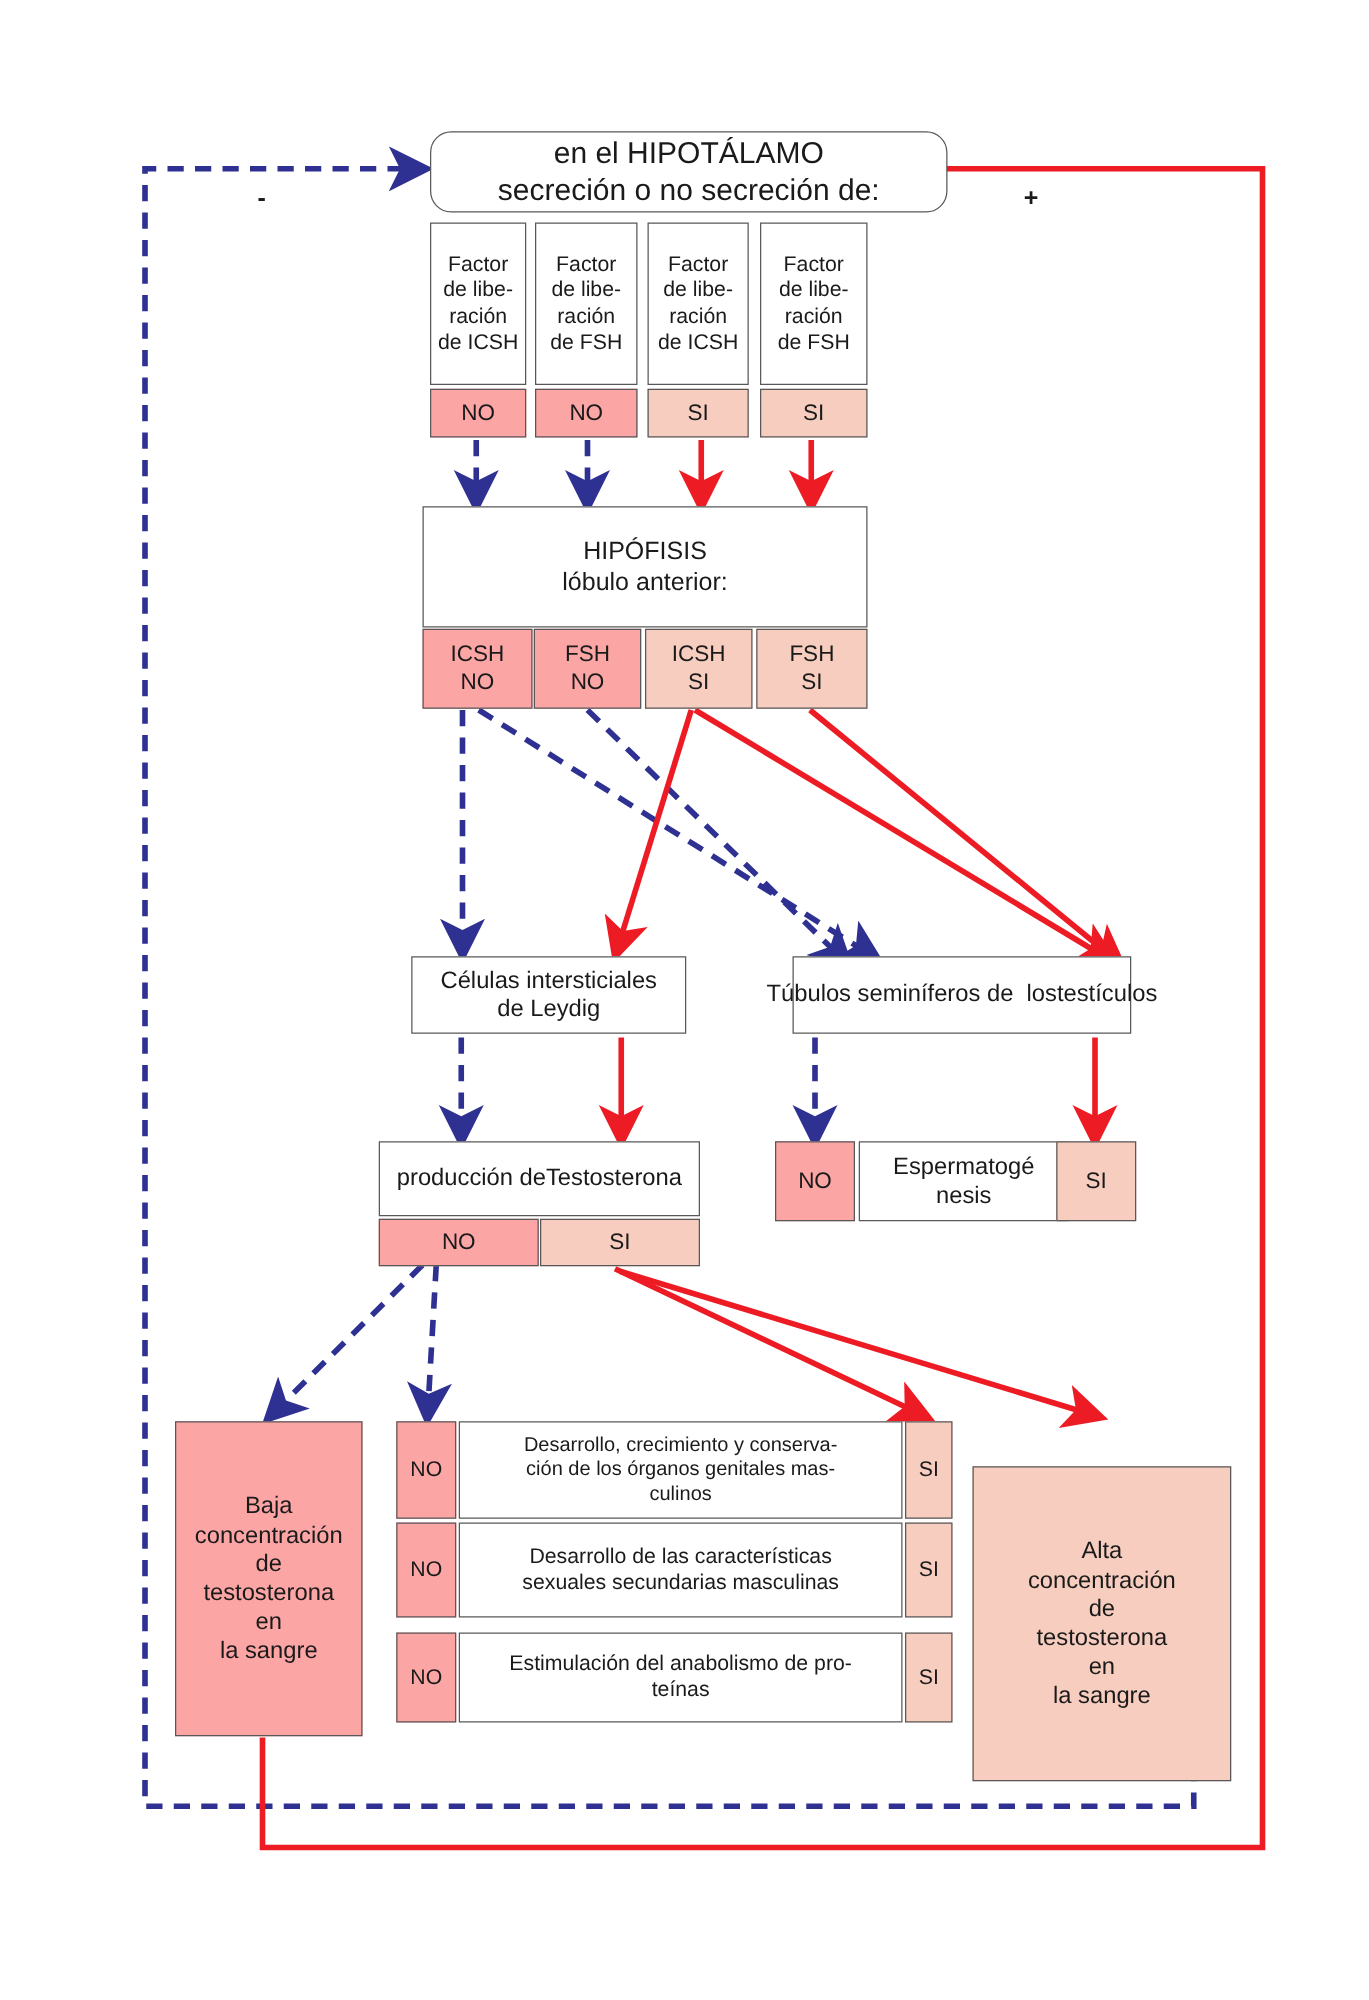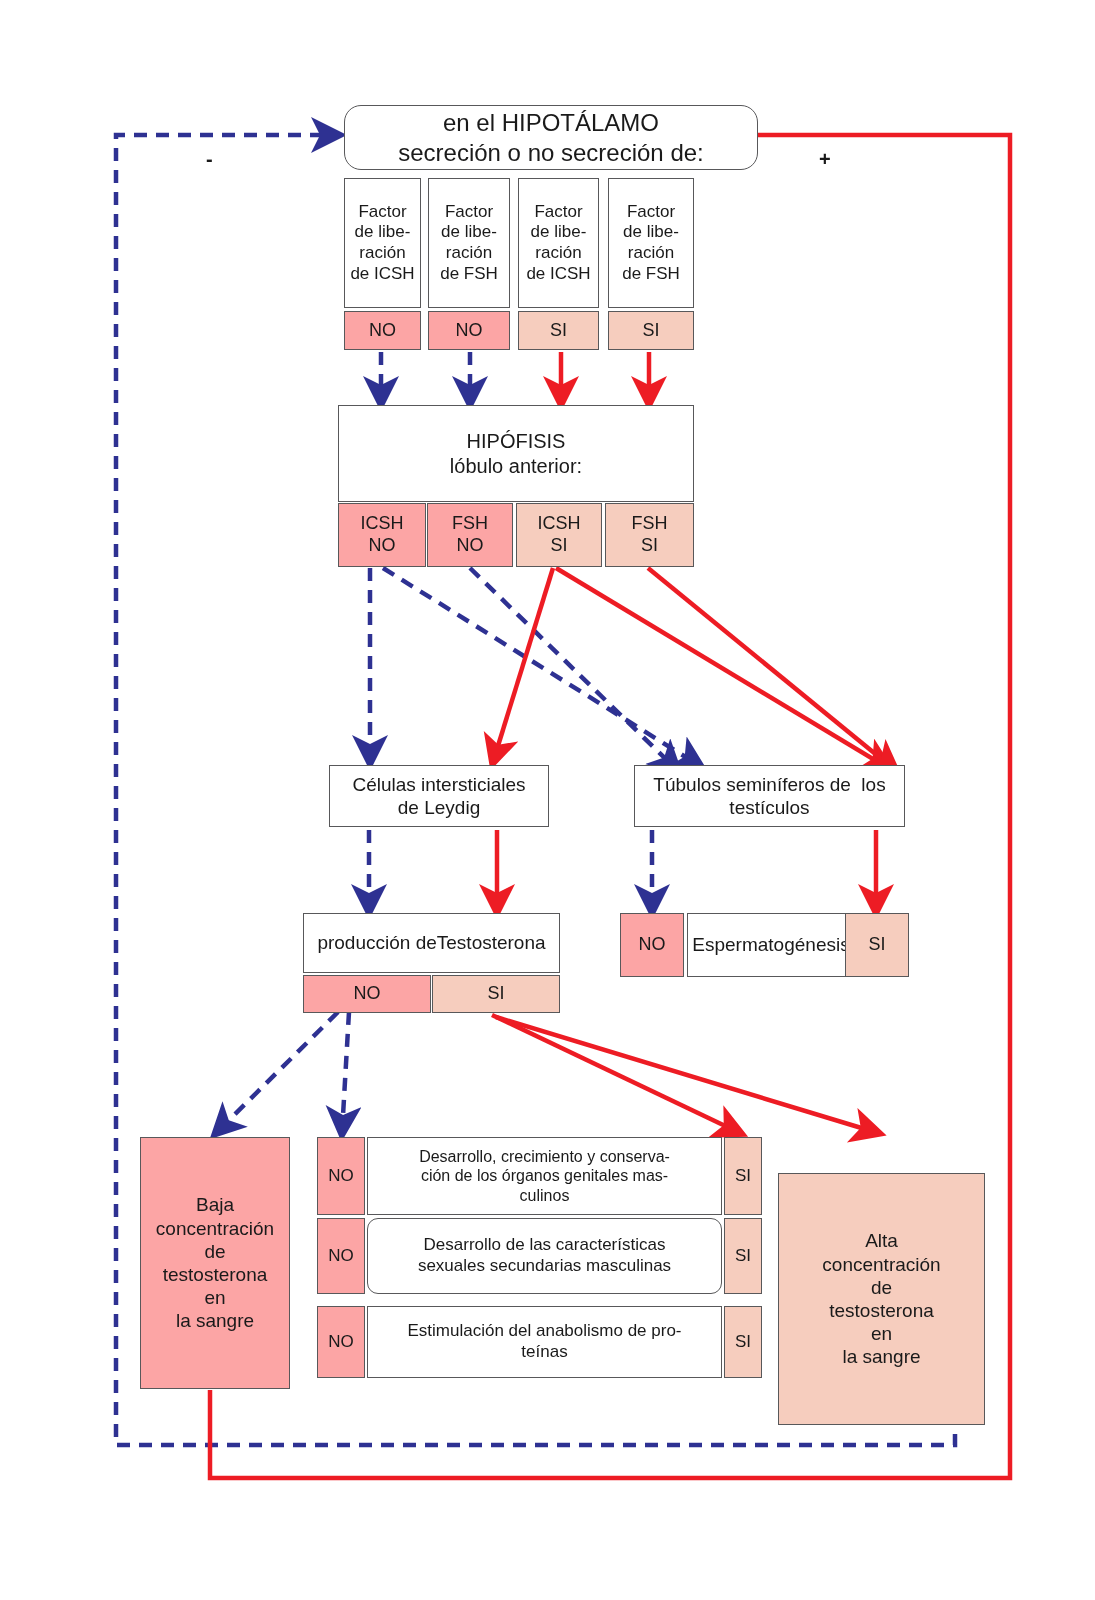--- a/index.html
+++ b/index.html
@@ -136,40 +136,40 @@
   </div>
   <div class="bx pink" style="left:605px;top:503px;width:89px;height:64px;font-size:18px;">
     <span style="white-space:pre-line;">FSH
 SI</span>
   </div>
 
   <div class="bx" style="left:329px;top:765px;width:220px;height:62px;font-size:19px;flex-direction:column;">
     <span>Células intersticiales</span>
     <span>de Leydig</span>
   </div>
-  <div class="bx" style="left:634px;top:765px;width:271px;height:62px;font-size:19px;flex-direction:column;">
+  <div class="bx" style="left:634px;top:765px;width:271px;height:62px;font-size:19px;flex-direction:row;">
     <span style="white-space:pre;">Túbulos seminíferos de  los</span>
     <span>testículos</span>
   </div>
 
   <div class="bx" style="left:303px;top:913px;width:257px;height:60px;font-size:19px;flex-direction:row;">
     <span>producción de</span>
     <span>Testosterona</span>
   </div>
   <div class="bx purple" style="left:303px;top:975px;width:128px;height:38px;font-size:18px;">
     <span>NO</span>
   </div>
   <div class="bx pink" style="left:432px;top:975px;width:128px;height:38px;font-size:18px;">
     <span>SI</span>
   </div>
 
   <div class="bx purple" style="left:620px;top:913px;width:64px;height:64px;font-size:18px;">
     <span>NO</span>
   </div>
-  <div class="bx" style="left:687px;top:913px;width:168px;height:64px;font-size:19px;flex-direction:row;">
+  <div class="bx" style="left:687px;top:913px;width:168px;height:64px;font-size:19px;flex-direction:column;">
     <span>Espermatogé</span>
     <span>nesis</span>
   </div>
   <div class="bx pink" style="left:845px;top:913px;width:64px;height:64px;font-size:18px;">
     <span>SI</span>
   </div>
 
   <div class="bx purple" style="left:140px;top:1137px;width:150px;height:252px;font-size:19px;flex-direction:column;">
     <span>Baja</span>
     <span>concentración</span>
@@ -187,21 +187,21 @@
     <span>ción de los órganos genitales mas-</span>
     <span>culinos</span>
   </div>
   <div class="bx pink" style="left:724px;top:1137px;width:38px;height:78px;font-size:17px;">
     <span>SI</span>
   </div>
 
   <div class="bx purple" style="left:317px;top:1218px;width:48px;height:76px;font-size:17px;">
     <span>NO</span>
   </div>
-  <div class="bx" style="left:367px;top:1218px;width:355px;height:76px;font-size:17px;flex-direction:column;border-radius:11px;">
+  <div class="bx" style="left:367px;top:1218px;width:355px;height:76px;font-size:17px;flex-direction:column;">
     <span>Desarrollo de las características</span>
     <span>sexuales secundarias masculinas</span>
   </div>
   <div class="bx pink" style="left:724px;top:1218px;width:38px;height:76px;font-size:17px;">
     <span>SI</span>
   </div>
 
   <div class="bx purple" style="left:317px;top:1306px;width:48px;height:72px;font-size:17px;">
     <span>NO</span>
   </div>

